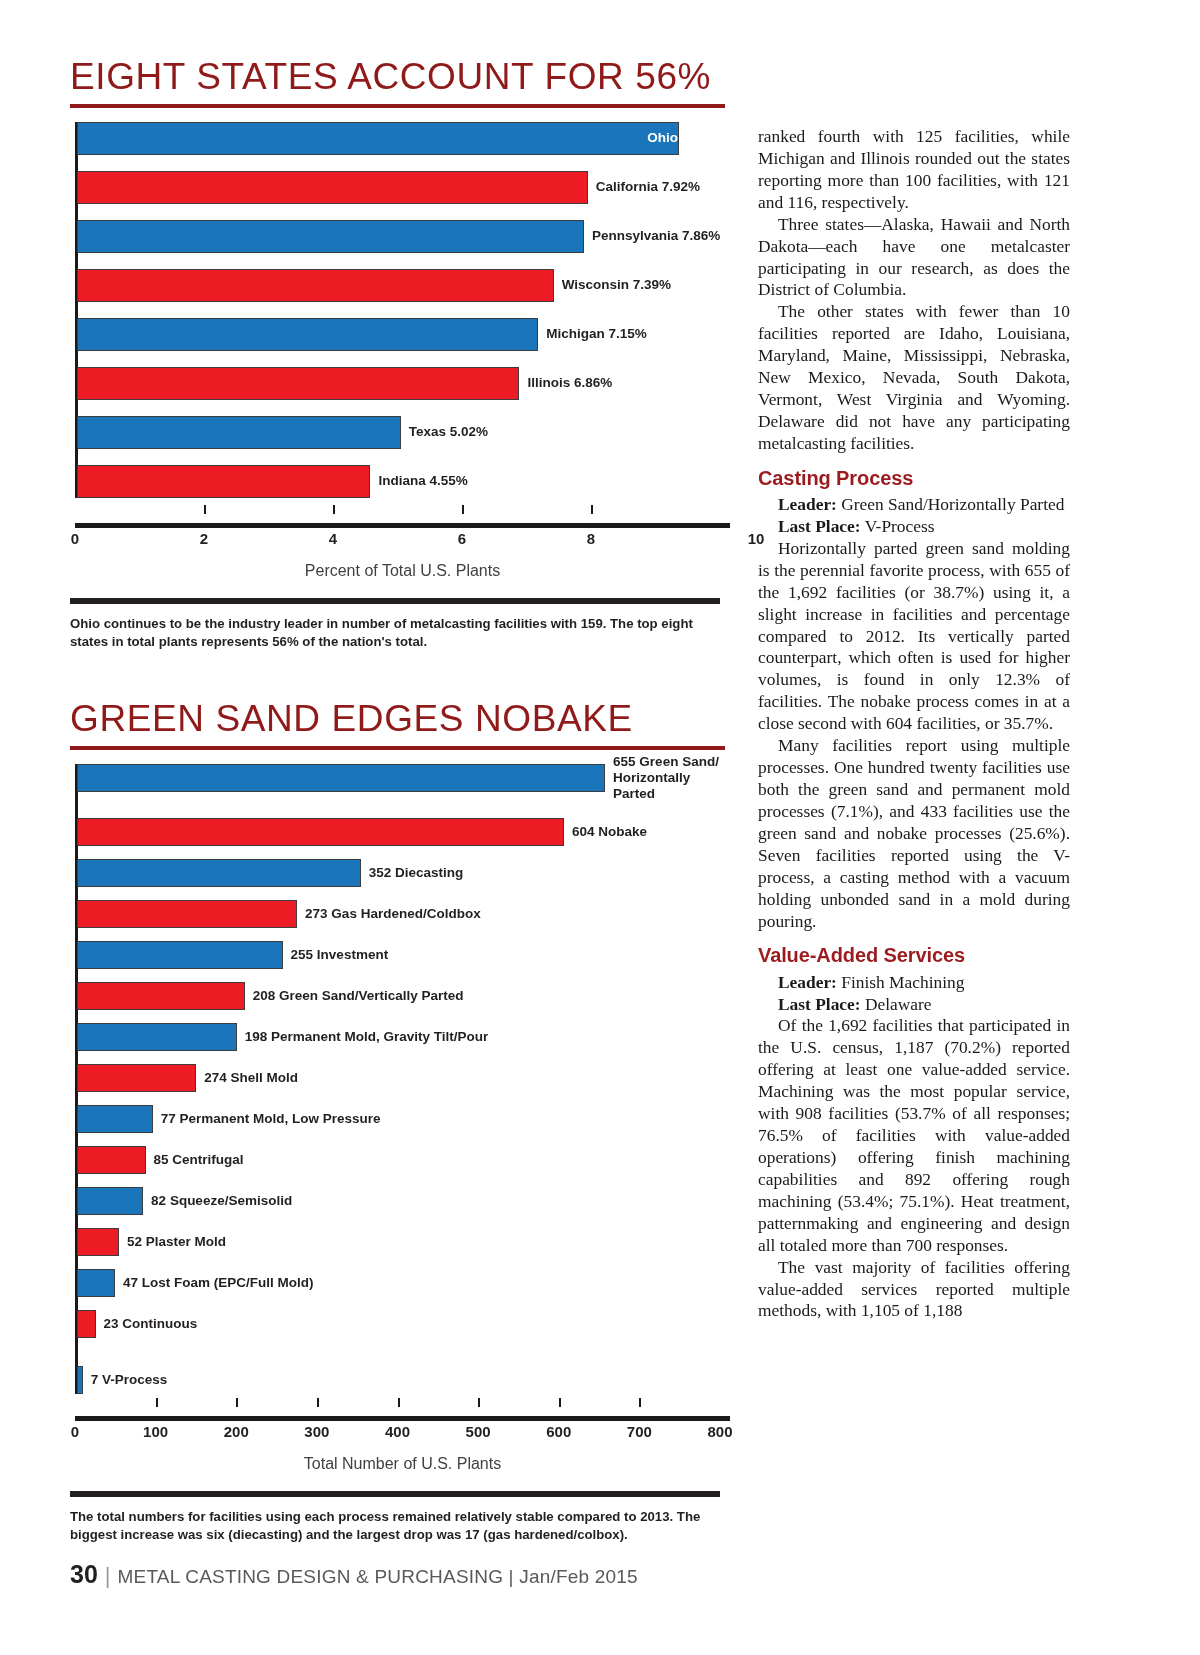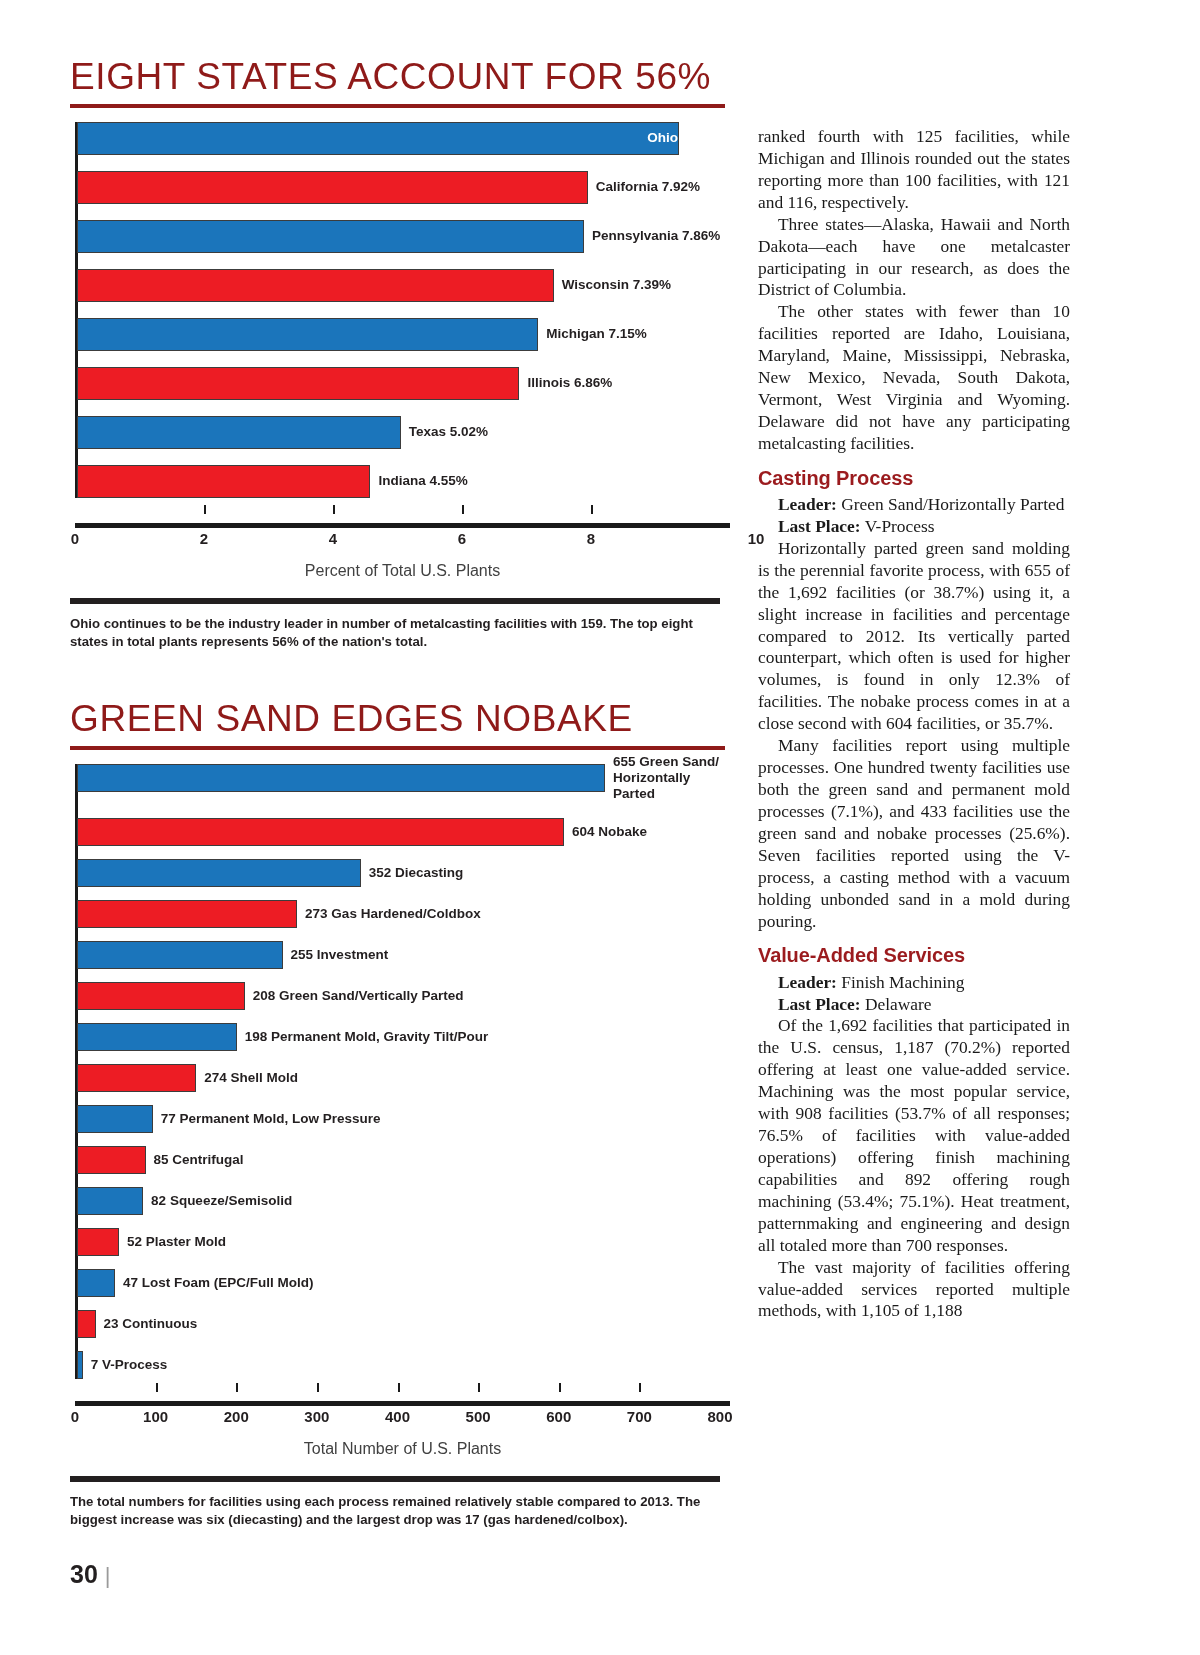--- a/index.html
+++ b/index.html
@@ -319,21 +319,21 @@
             <div class="bar-label">82 Squeeze/Semisolid</div>
           </div>
           <div class="bar-row" style="height: 28px; margin-bottom: 13px;">
             <div class="bar red" style="width: 41.925px;"></div>
             <div class="bar-label">52 Plaster Mold</div>
           </div>
           <div class="bar-row" style="height: 28px; margin-bottom: 13px;">
             <div class="bar blue" style="width: 37.8937px;"></div>
             <div class="bar-label">47 Lost Foam (EPC/Full Mold)</div>
           </div>
-          <div class="bar-row" style="height: 28px; margin-bottom: 13px;">
+          <div class="bar-row" style="height: 28px; margin-bottom: 28px;">
             <div class="bar red" style="width: 18.5437px;"></div>
             <div class="bar-label">23 Continuous</div>
           </div>
           <div class="bar-row" style="height: 28px; margin-bottom: 13px;">
             <div class="bar blue" style="width: 5.64375px;"></div>
             <div class="bar-label">7 V-Process</div>
           </div>
         </div>
 
       <div class="x-axis">
@@ -380,15 +380,16 @@
       <div class="sec-head">Value-Added Services</div>
       <p><span class="lead">Leader:</span><span> Finish Machining</span></p>
       <p><span class="lead">Last Place:</span><span> Delaware</span></p>
       <p>Of the 1,692 facilities that participated in the U.S. census, 1,187 (70.2%) reported offering at least one value-added service. Machining was the most popular service, with 908 facilities (53.7% of all responses; 76.5% of facilities with value-added operations) offering finish machining capabilities and 892 offering rough machining (53.4%; 75.1%). Heat treatment, patternmaking and engineering and design all totaled more than 700 responses.</p>
       <p>The vast majority of facilities offering value-added services reported multiple methods, with 1,105 of 1,188</p>
     </div>
 
   <div class="footer">
     <span class="folio">30</span>
     <span class="footer-sep">|</span>
+    <span class="footer-text">METAL CASTING DESIGN &amp; PURCHASING | Jan/Feb 2015</span>
   </div>
 
 </div>
 
 </body></html>

